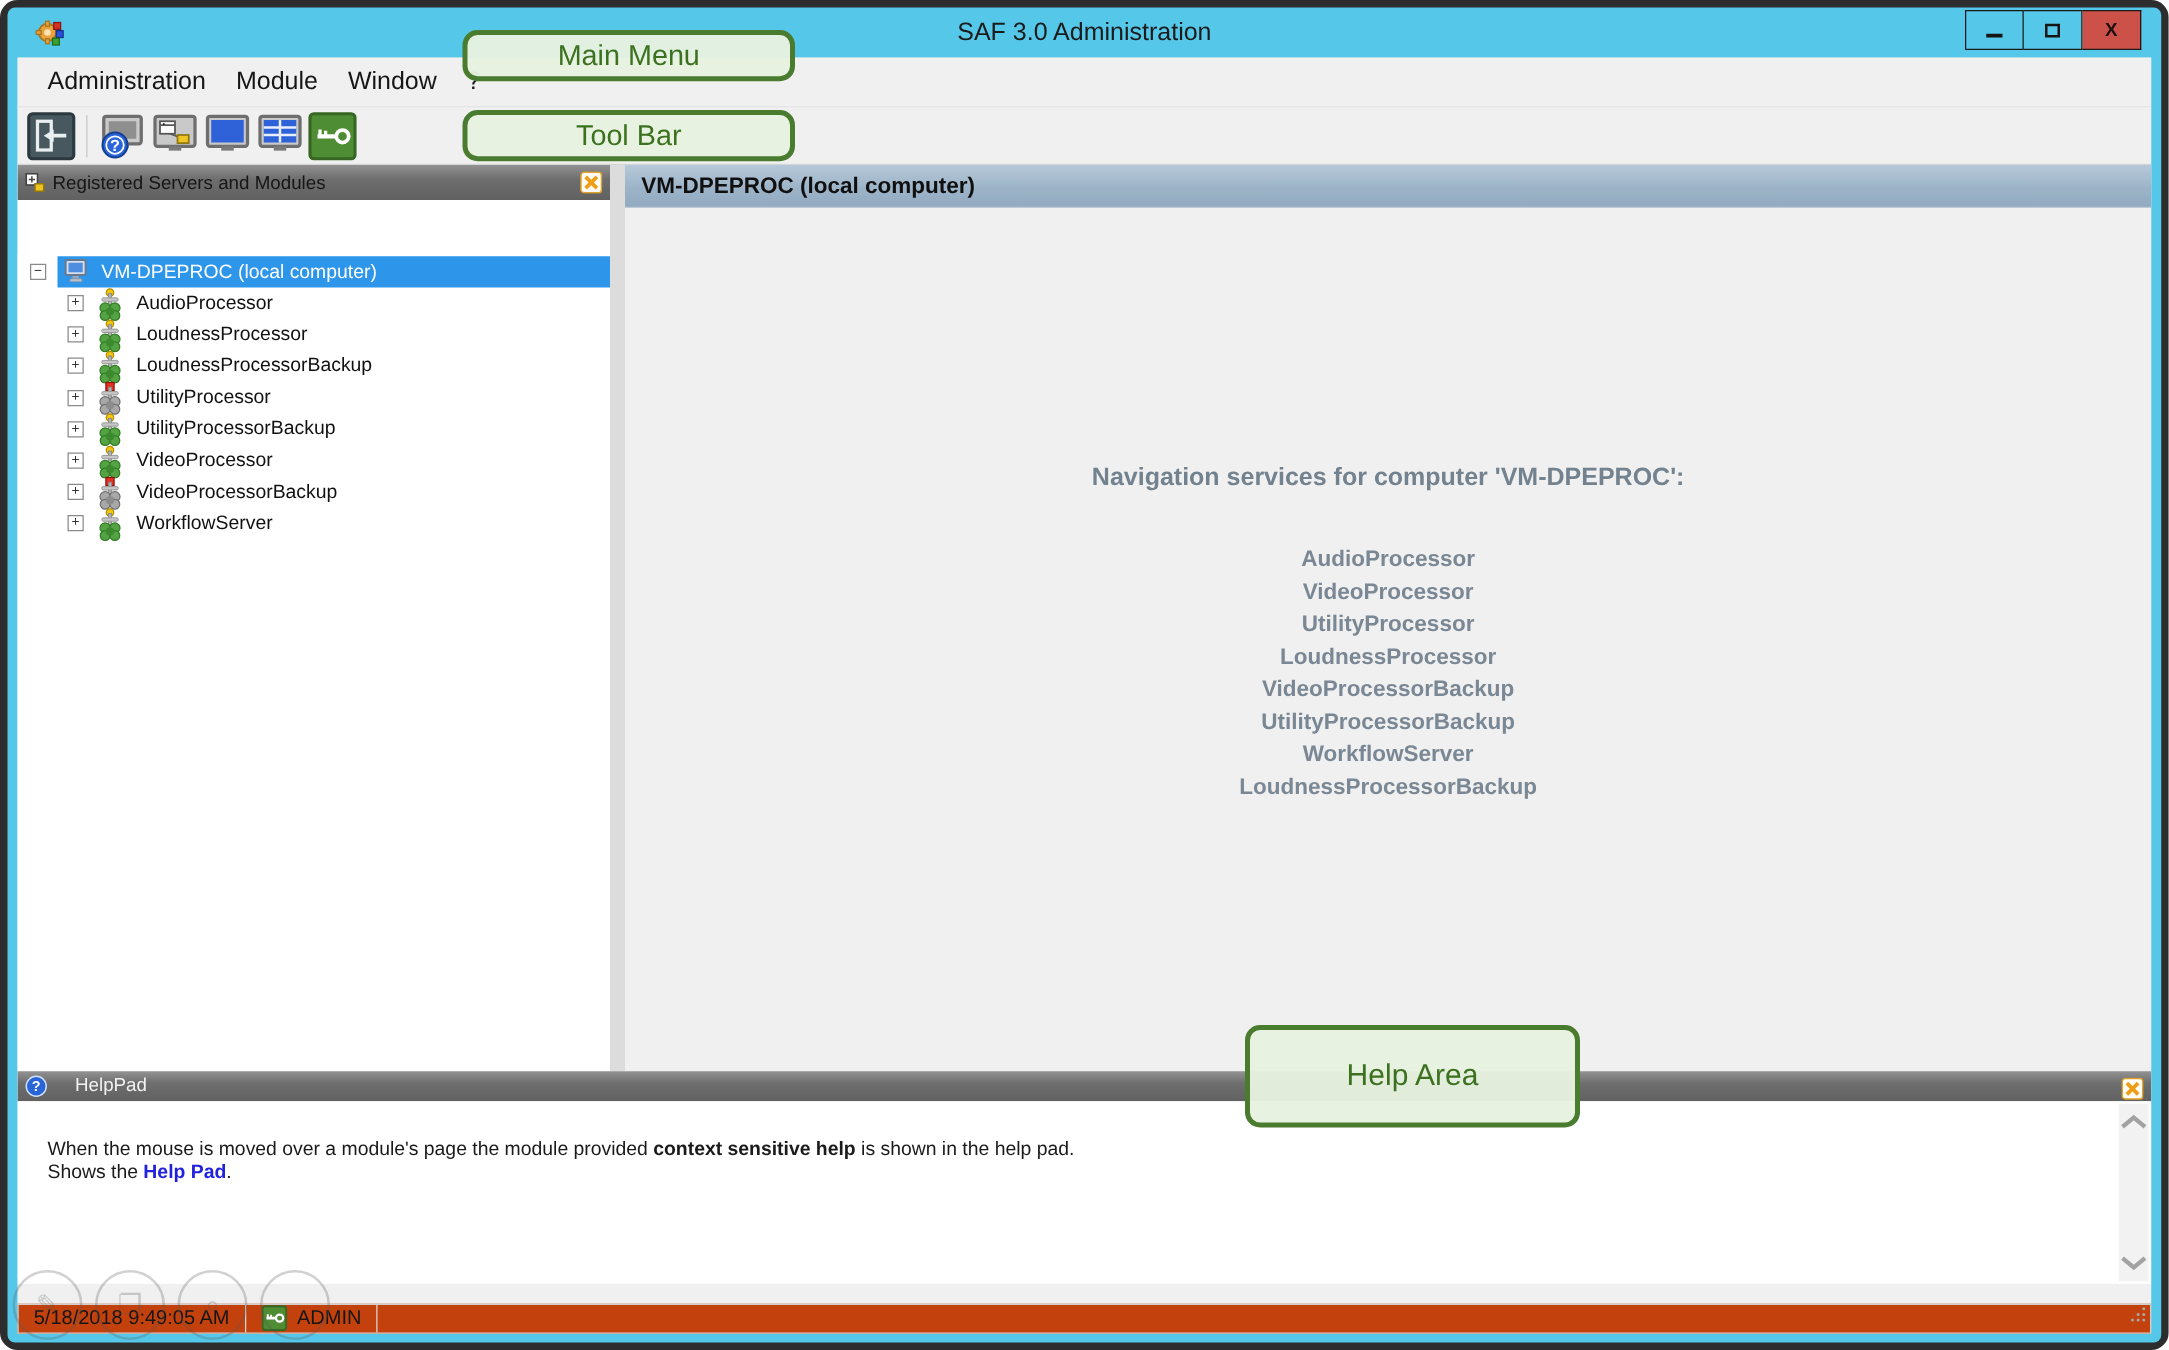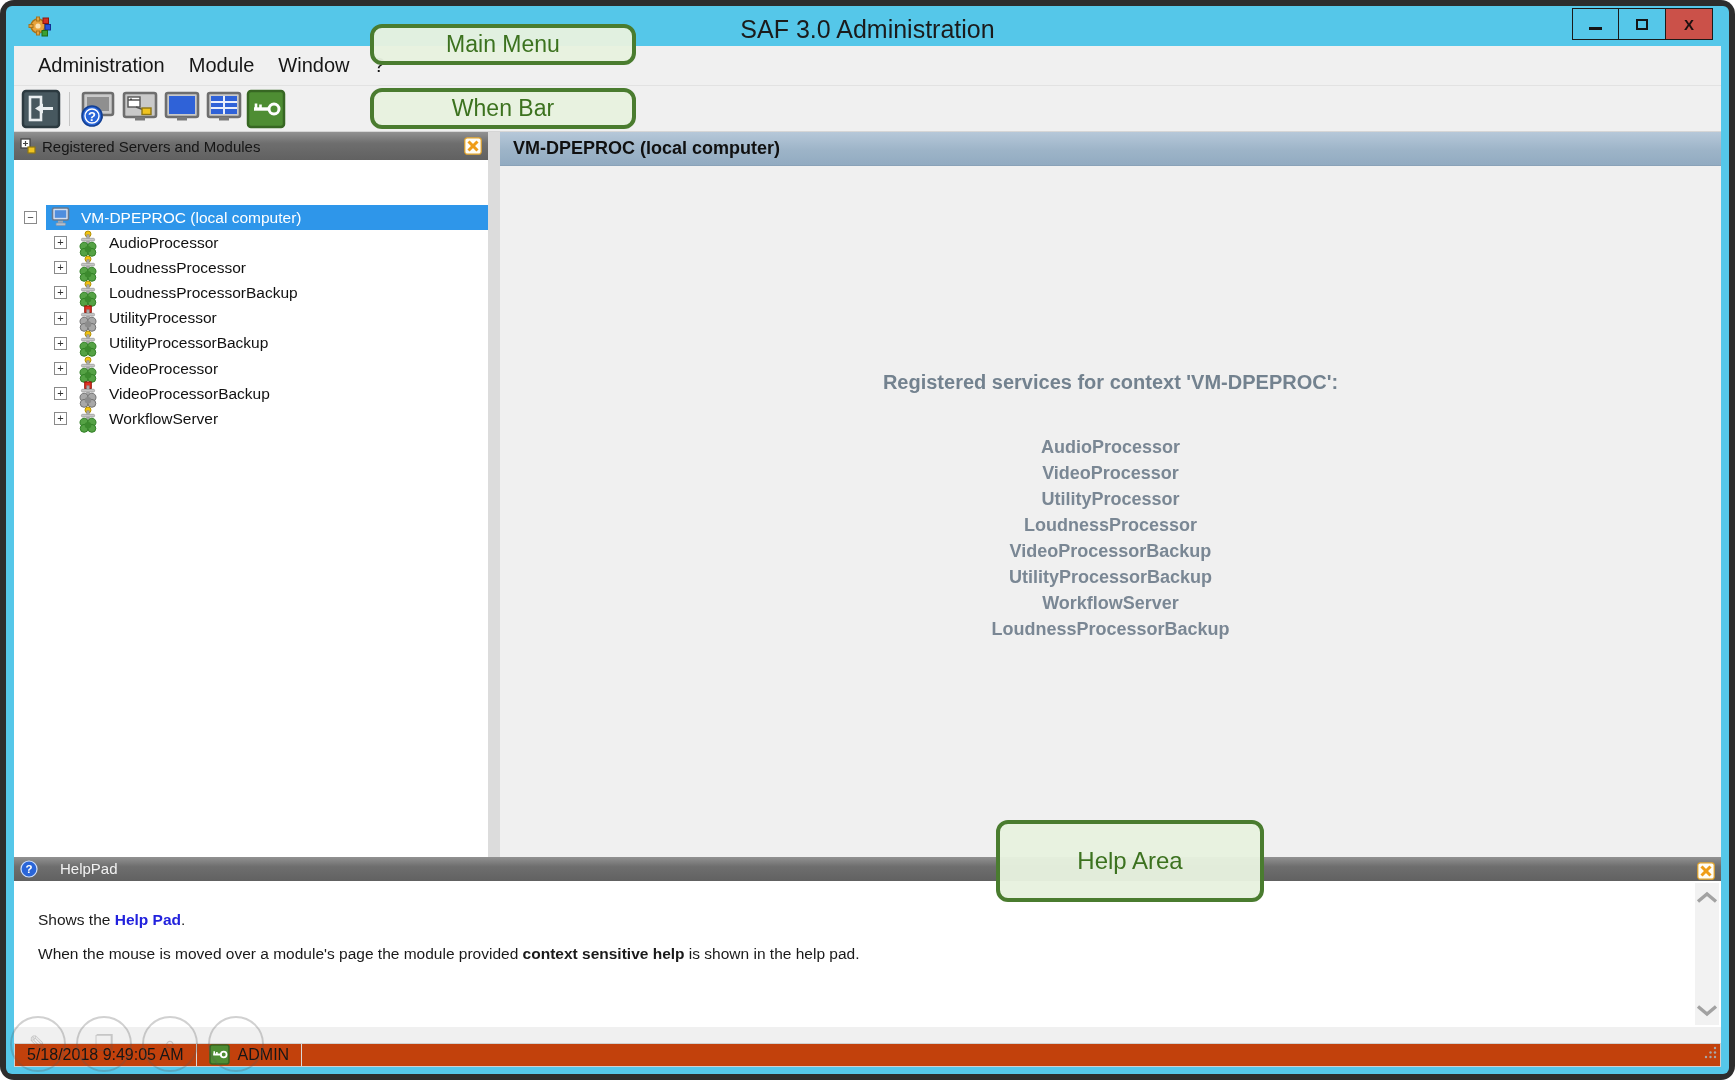--- a/index.html
+++ b/index.html
@@ -4,21 +4,21 @@
 <style>
   * { margin:0; padding:0; box-sizing:border-box; }
   body { font-family:"Liberation Sans", sans-serif; background:#fff; }
 
   .frame { position:relative; width:1735px; height:1080px; background:#2d2d2d; border-radius:14px; overflow:hidden; }
   .window { position:absolute; left:6px; top:6px; right:6px; bottom:6px; background:#55c7e9; border-radius:6px; }
 
   
   .titlebar { position:absolute; top:0; left:0; right:0; height:40px; }
   .app-icon { position:absolute; left:22px; top:8px; width:24px; height:24px; }
-  .title { position:absolute; left:50%; top:9px; transform:translateX(-50%); font-size:25px; color:#1b1b1b; white-space:nowrap; }
+  .title { position:absolute; left:50%; top:9px; transform:translateX(-50%); font-size:20px; color:#1b1b1b; white-space:nowrap; }
   .win-controls { position:absolute; right:16px; top:2px; display:flex; }
   .win-btn { width:47px; height:32px; border:1.6px solid #1a1a1a; display:flex; align-items:center; justify-content:center; }
   .win-btn + .win-btn { border-left:none; }
   .win-btn.close { background:#cb5149; font-weight:bold; font-size:15px; color:#1c1010; }
   .glyph-min { width:13px; height:3px; background:#151515; margin-top:8px; }
   .glyph-max { width:12px; height:11px; border:2.6px solid #151515; background:transparent; }
 
   
   .client { position:absolute; left:8px; right:8px; top:40px; bottom:7px; background:#f0f0f0; display:flex; flex-direction:column; overflow:hidden; }
 
@@ -389,21 +389,21 @@
   </div>
               </div>
           </div>
         </div>
 
         <div class="splitter"></div>
 
         <div class="details-panel">
           <div class="details-header">VM-DPEPROC (local computer)</div>
           <div class="details-body">
-            <div class="details-heading">Registered services for context 'VM-DPEPROC':</div>
+            <div class="details-heading">Navigation services for computer 'VM-DPEPROC':</div>
             <div class="services" id="services">
                 <div class="service">AudioProcessor</div>
                 <div class="service">VideoProcessor</div>
                 <div class="service">UtilityProcessor</div>
                 <div class="service">LoudnessProcessor</div>
                 <div class="service">VideoProcessorBackup</div>
                 <div class="service">UtilityProcessorBackup</div>
                 <div class="service">WorkflowServer</div>
                 <div class="service">LoudnessProcessorBackup</div>
               </div>
@@ -420,25 +420,25 @@
           <span class="ph-title">HelpPad</span>
           <span class="x-close">
             <svg width="18" height="18" viewBox="0 0 18 18">
               <rect x="0.8" y="0.8" width="16.4" height="16.4" rx="2.5" fill="#fffdf5" stroke="#e0a22a" stroke-width="1.2"></rect>
               <line x1="4.5" y1="4.5" x2="13.5" y2="13.5" stroke="#ef9d16" stroke-width="3"></line>
               <line x1="13.5" y1="4.5" x2="4.5" y2="13.5" stroke="#ef9d16" stroke-width="3"></line>
             </svg>
           </span>
         </div>
         <div class="help-body">
+          <div class="help-line">
+            <span>When the mouse is moved over a module's page the module provided </span><span class="help-bold">context sensitive help</span><span> is shown in the help pad.</span>
+          </div>
           <div class="help-line help-line1">
             <span>Shows the </span><span class="help-link">Help Pad</span><span>.</span>
-          </div>
-          <div class="help-line">
-            <span>When the mouse is moved over a module's page the module provided </span><span class="help-bold">context sensitive help</span><span> is shown in the help pad.</span>
           </div>
           <div class="help-scrollbar">
             <svg width="24" height="13" viewBox="0 0 24 13">
                 <polyline points="3,10.5 12,3 21,10.5" fill="none" stroke="#a2a2a2" stroke-width="3.4"></polyline>
               </svg>
             <svg width="24" height="13" viewBox="0 0 24 13">
                 <polyline points="3,2.5 12,10 21,2.5" fill="none" stroke="#a2a2a2" stroke-width="3.4"></polyline>
               </svg>
           </div>
         </div>
@@ -467,20 +467,20 @@
               <circle cx="3" cy="12" r="1.2" fill="#a8a8a8"></circle>
             </svg>
           </span>
         </div>
       </div>
 
     </div>
   </div>
 
   <div class="callout small" style="left:370px; top:24px; width:266px; height:41px;">Main Menu</div>
-  <div class="callout small" style="left:370px; top:88px; width:266px; height:41px;">When Bar</div>
+  <div class="callout small" style="left:370px; top:88px; width:266px; height:41px;">Tool Bar</div>
   <div class="callout big" style="left:996px; top:820px; width:268px; height:82px;">Help Area</div>
 
   <div class="watermark" style="left:10px; top:1016px;">✎</div>
   <div class="watermark" style="left:76px; top:1016px;">❐</div>
   <div class="watermark" style="left:142px; top:1016px;">⌕</div>
   <div class="watermark" style="left:208px; top:1016px;"></div>
 </div>
 
 </body></html>

